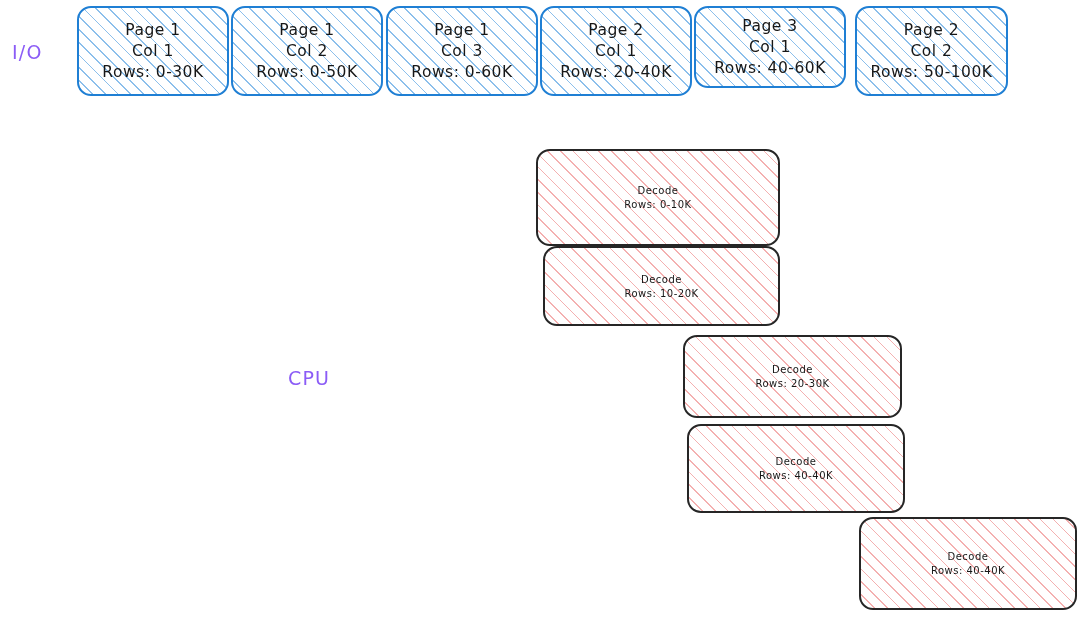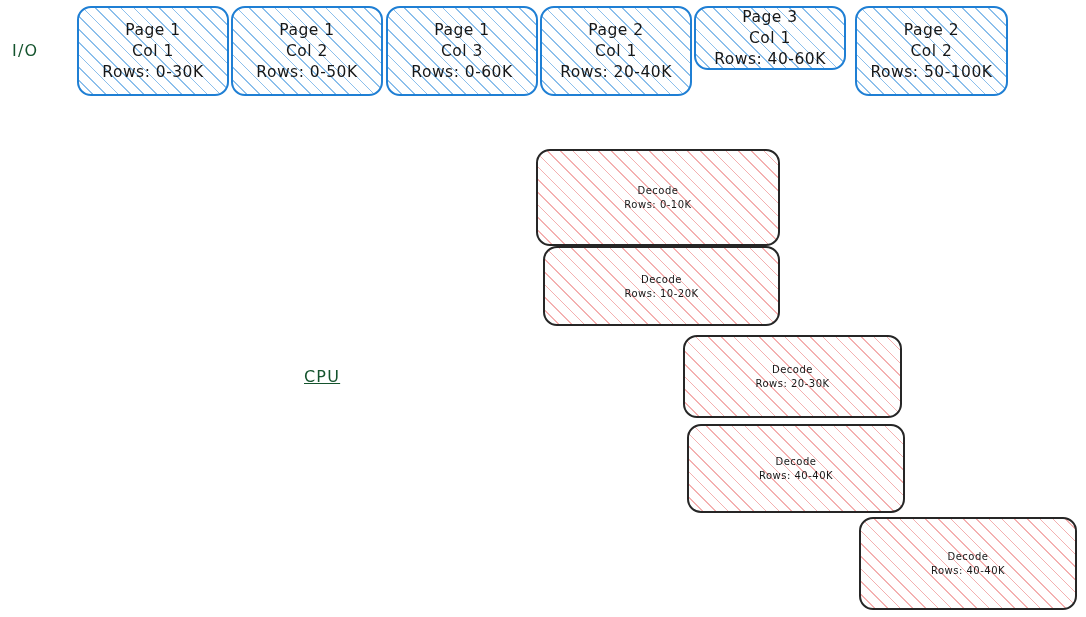--- a/index.html
+++ b/index.html
@@ -14,28 +14,28 @@
     position: relative;
     width: 1086px;
     height: 617px;
     background: #ffffff;
     overflow: hidden;
   }
 
   
   .lane-label {
     position: absolute;
-    color: #14532d;
-    font-size: 16px;
+    color: #8b5cf6;
+    font-size: 19px;
     letter-spacing: 1.2px;
     font-family: "DejaVu Sans", sans-serif;
     white-space: nowrap;
   }
   #io-label   { left: 12px;  top: 41px;  }
-  #cpu-label  { left: 304px; top: 367px; text-decoration: underline; }
+  #cpu-label  { left: 288px; top: 367px; }
 
   
   .card {
     position: absolute;
     box-sizing: border-box;
     border-radius: 14px;
     display: flex;
     flex-direction: column;
     align-items: center;
     justify-content: center;
@@ -103,21 +103,21 @@
       <div class="card io-card" style="left: 386px; top: 6px; width: 152px; height: 90px;">
         <span class="line line1">Page 1</span>
         <span class="line line2">Col 3</span>
         <span class="line line3">Rows: 0-60K</span>
       </div>
       <div class="card io-card" style="left: 540px; top: 6px; width: 152px; height: 90px;">
         <span class="line line1">Page 2</span>
         <span class="line line2">Col 1</span>
         <span class="line line3">Rows: 20-40K</span>
       </div>
-      <div class="card io-card" style="left: 694px; top: 6px; width: 152px; height: 64px;">
+      <div class="card io-card" style="left: 694px; top: 6px; width: 152px; height: 82px;">
         <span class="line line1">Page 3</span>
         <span class="line line2">Col 1</span>
         <span class="line line3">Rows: 40-60K</span>
       </div>
       <div class="card io-card" style="left: 855px; top: 6px; width: 153px; height: 90px;">
         <span class="line line1">Page 2</span>
         <span class="line line2">Col 2</span>
         <span class="line line3">Rows: 50-100K</span>
       </div>
     </div>

